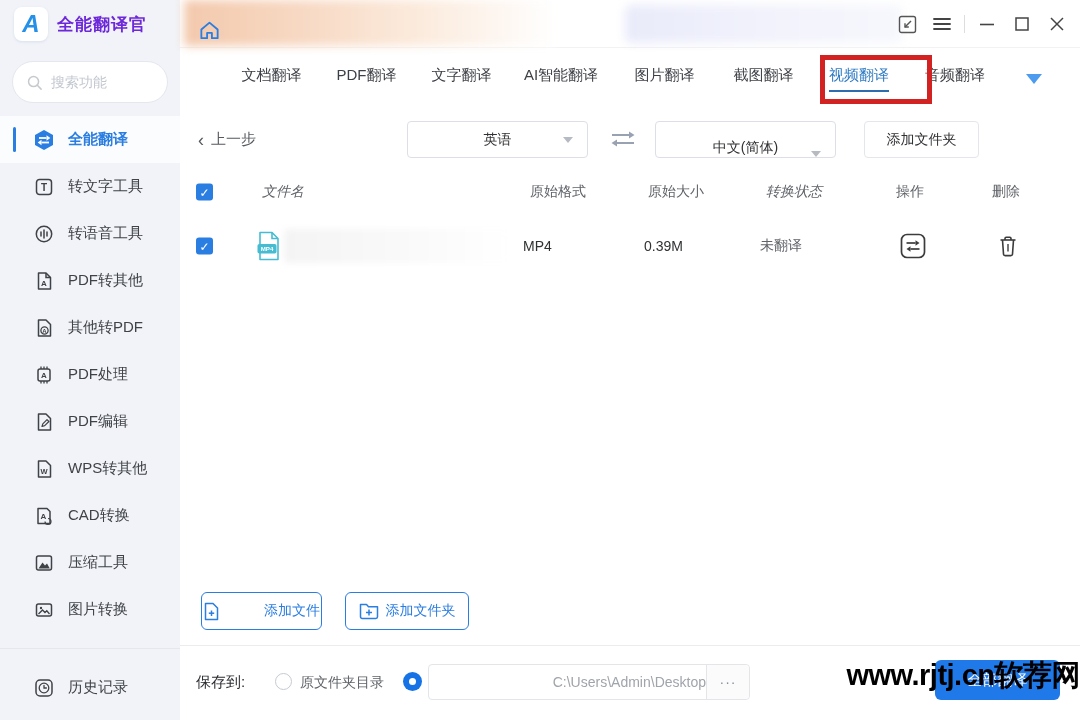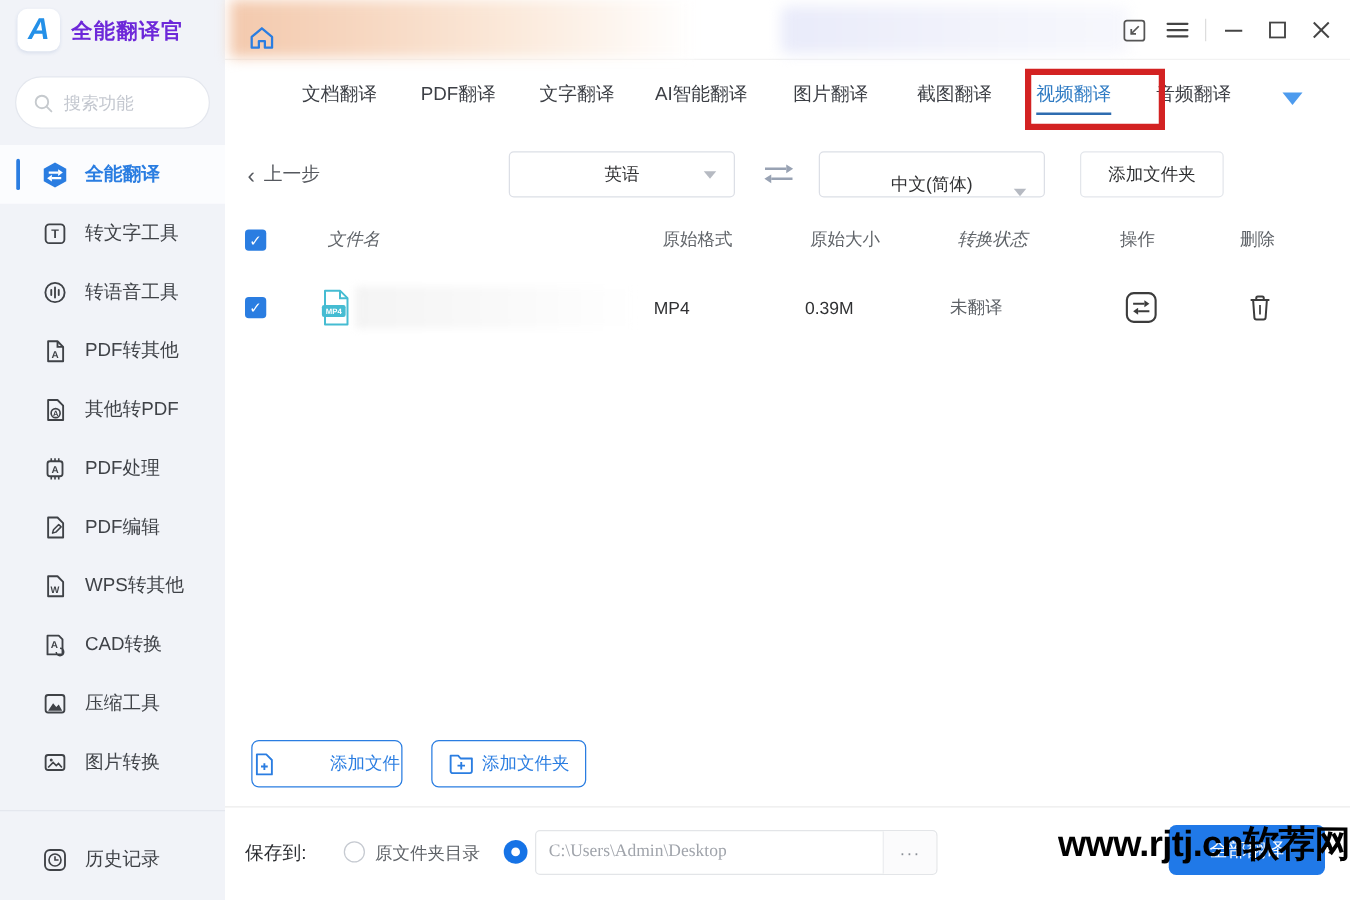--- a/index.html
+++ b/index.html
@@ -79,21 +79,21 @@
   .footer-divider { position:absolute; left:0; top:645px; width:900px; border-top:1px solid #ececec; }
   .footer { position:absolute; left:0; top:646px; width:900px; height:74px; }
   .save-label { position:absolute; left:16px; top:27px; font-size:15px; color:#2b2d31; }
   .radio { border-radius:50%; cursor:pointer; }
   .radio-off { position:absolute; left:95px; top:27px; width:17px; height:17px; border:1.5px solid #c6cad1; background:#fff; }
   .radio-label { position:absolute; left:120px; top:28px; font-size:14px; color:#5f6368; }
   .radio-on { position:absolute; left:223px; top:26px; width:19px; height:19px; background:#1673e6; display:flex; align-items:center; justify-content:center; }
   .radio-on::after { content:""; width:7px; height:7px; background:#fff; border-radius:50%; }
   .path-group { position:absolute; left:248px; top:18px; width:322px; height:36px; border:1px solid #e3e5e8; border-radius:4px;
                 display:flex; background:#fff; }
-  .path-group input { flex:1; border:none; outline:none; padding-left:10px; font-size:14px; color:#a0a4ab; background:transparent; font-family:Liberation Serif, serif; }
+  .path-group input { flex:1; border:none; outline:none; padding-left:10px; font-size:14px; color:#a0a4ab; background:transparent; font-family:Liberation Sans, sans-serif;text-align:right; }
   .browse-btn { width:43px; border-left:1px solid #e3e5e8; background:#fbfbfc; display:flex; align-items:center; justify-content:center;
                 color:#8a8f96; font-size:14px; letter-spacing:1px; cursor:pointer; border-radius:0 4px 4px 0; }
   .primary-btn { position:absolute; right:20px; top:14px; width:125px; height:40px; background:#2079e8; border:none; border-radius:6px;
                  color:#fff; font-size:15px; display:flex; align-items:center; justify-content:center; cursor:pointer; font-family:inherit; }
   
   .watermark { position:absolute; right:0; top:656px; font-size:29px; font-weight:bold; color:#000; z-index:20;
                white-space:nowrap; pointer-events:none; letter-spacing:-0.5px; }
   svg { display:block; }
   .svg-letter { font-family:"Liberation Sans",sans-serif; font-weight:bold; }
 </style>

